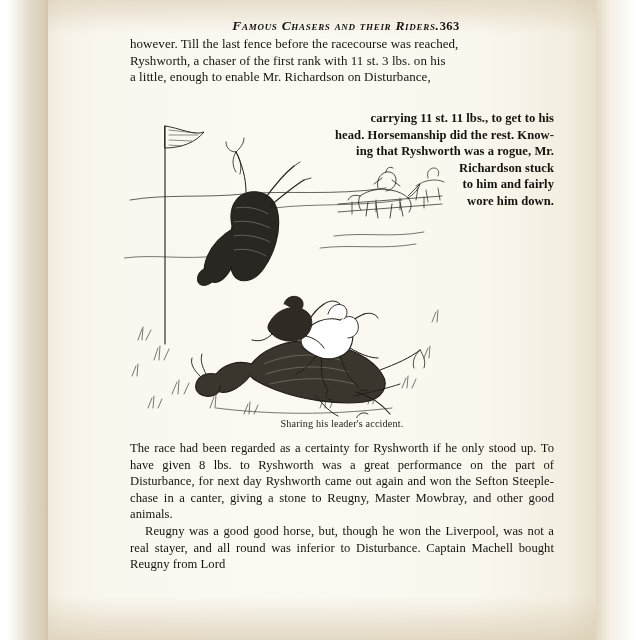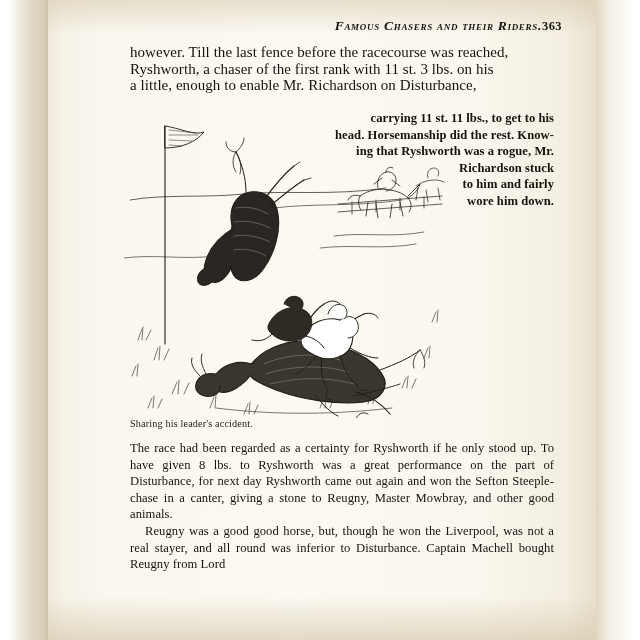--- a/index.html
+++ b/index.html
@@ -77,42 +77,42 @@
   }
 
   
   .running-head {
     position: absolute;
     left: 84px;
     top: 18px;
     width: 432px;
     display: flex;
     align-items: baseline;
-    justify-content: flex-end;
+    justify-content: center;
   }
   .running-title {
     font-variant: small-caps;
     font-style: italic;
     letter-spacing: 0.7px;
     font-size: 13.5px;
     font-weight: 600;
     white-space: nowrap;
   }
   .folio {
     font-size: 12.5px;
     font-weight: 600;
     letter-spacing: 0.4px;
   }
 
   .body-text {
     position: absolute;
     left: 84px;
-    top: 44px;
+    top: 36px;
     width: 424px;
-    font-size: 15px;
+    font-size: 13px;
     line-height: 16.6px;
     text-align: justify;
     text-justify: inter-word;
     letter-spacing: 0.05px;
   }
   .body-text p {
     margin: 0;
   }
 
   
@@ -135,21 +135,21 @@
     width: 330px;
     height: 310px;
   }
   .illustration svg { display: block; }
 
   .caption {
     position: absolute;
     left: 84px;
     top: 418px;
     width: 424px;
-    text-align: left;
+    text-align: center;
     font-size: 10.2px;
     letter-spacing: 0.15px;
     color: #26221b;
   }
 
   .lower-text {
     position: absolute;
     left: 84px;
     top: 440px;
     width: 424px;

